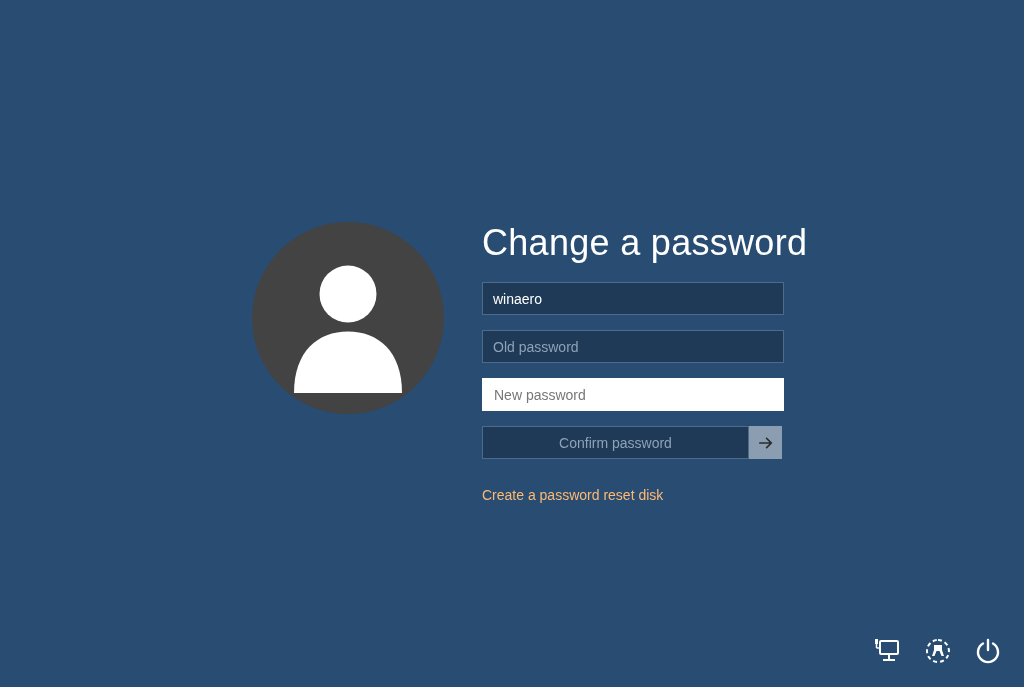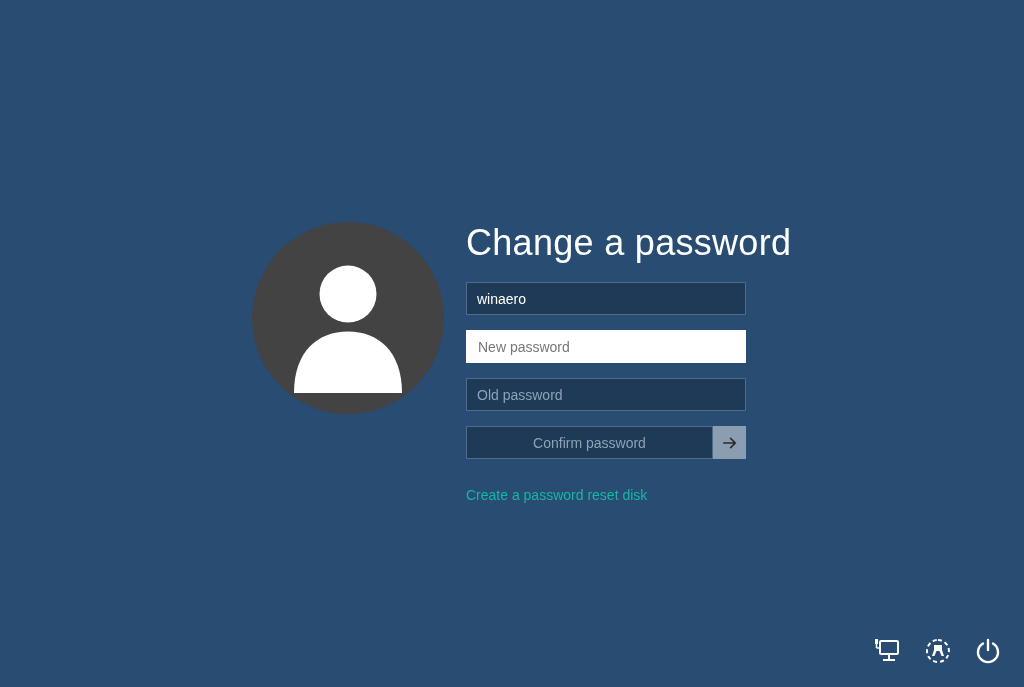--- a/index.html
+++ b/index.html
@@ -30,31 +30,31 @@
       display: flex;
       align-items: center;
       justify-content: center;
       flex-shrink: 0;
     }
     .avatar svg {
       width: 150px;
       height: 150px;
     }
     .form-area {
-      margin-left: 22px;
+      margin-left: 38px;
     }
     .title {
       color: #ffffff;
       font-size: 36px;
       font-weight: 300;
       margin-bottom: 18px;
       letter-spacing: 0.3px;
     }
     .field {
-      width: 280px;
+      width: 302px;
       height: 33px;
       margin-bottom: 15px;
       position: relative;
       display: flex;
     }
     .field input {
       width: 100%;
       height: 100%;
       background: #1f3a57;
       border: 1px solid #4d6b8a;
@@ -88,21 +88,21 @@
       align-items: center;
       justify-content: center;
       cursor: pointer;
       flex-shrink: 0;
     }
     .submit-btn svg {
       width: 18px;
       height: 18px;
     }
     .link {
-      color: #14b8a6;
+      color: #fdba74;
       font-size: 14px;
       cursor: pointer;
       display: inline-block;
       margin-top: 13px;
     }
     .bottom-icons {
       position: absolute;
       right: 22px;
       bottom: 22px;
       display: flex;
@@ -132,26 +132,26 @@
       <path d="M 14 100 C 14 72 30 59 50 59 C 70 59 86 72 86 100 Z" fill="#ffffff"></path>
     </svg>
   </div>
   <div class="form-area">
     <div class="title">Change a password</div>
 
     <div class="field">
       <input type="text" value="winaero" style="">
     </div>
 
+    <div class="field">
+      <input type="password" placeholder="Old password" style="">
+    </div>
+
     <div class="field active">
       <input type="text" autofocus="" placeholder="New password" style="">
-    </div>
-
-    <div class="field">
-      <input type="password" placeholder="Old password" style="">
     </div>
 
     <div class="field confirm">
       <input type="password" placeholder="Confirm password" style="">
       <button class="submit-btn">
         <svg viewBox="0 0 24 24">
           <path d="M 4 12 L 18 12 M 13 6 L 19 12 L 13 18" stroke="#2b2b2b" stroke-width="2.2" fill="none" stroke-linecap="square"></path>
         </svg>
       </button>
     </div>

